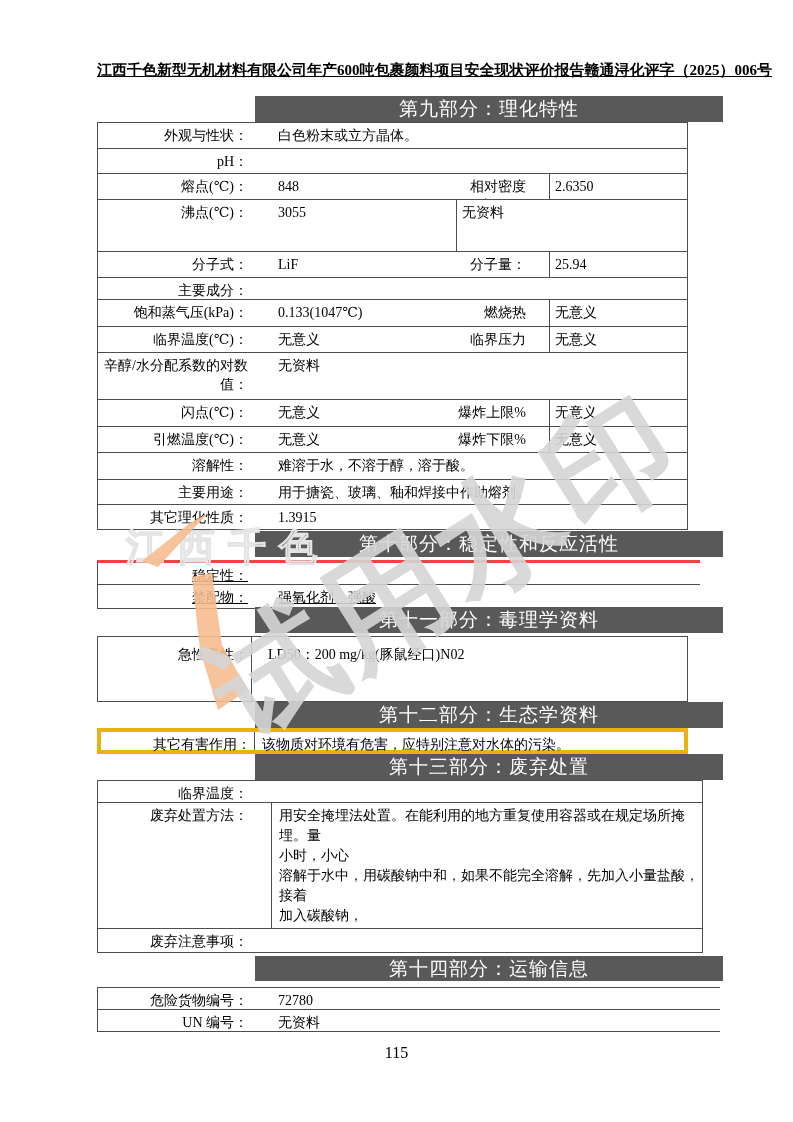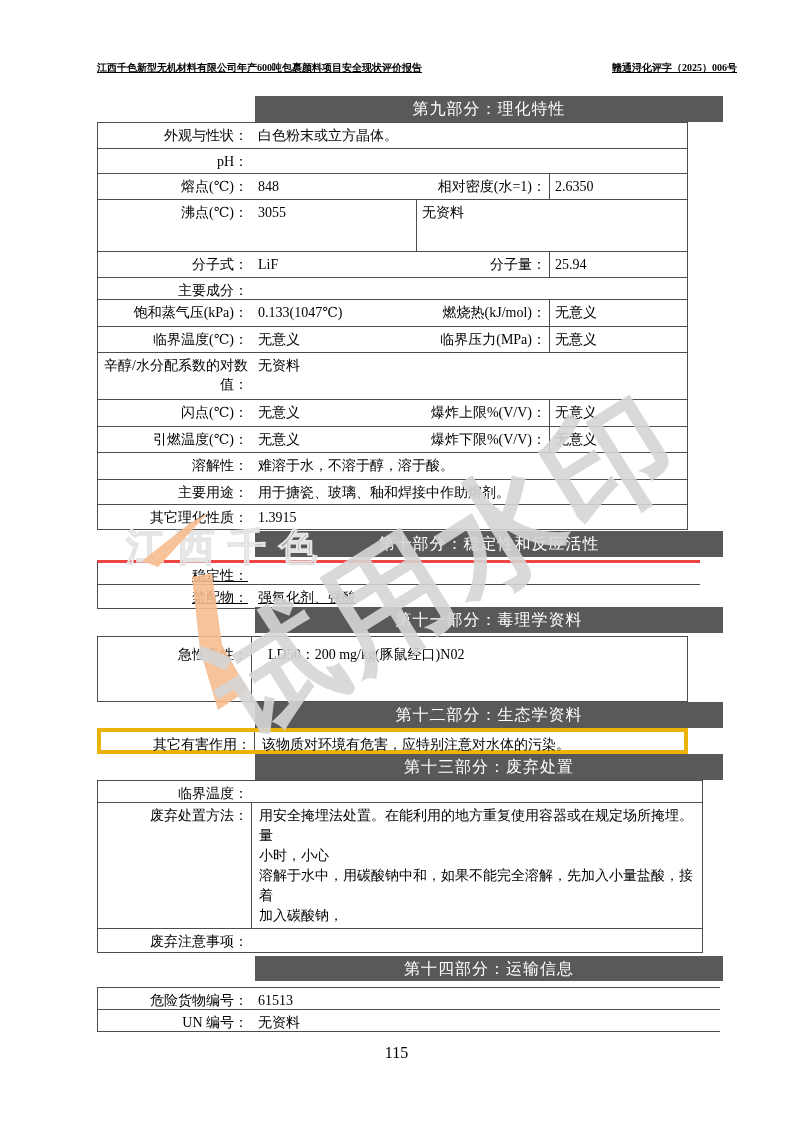--- a/index.html
+++ b/index.html
@@ -1,29 +1,29 @@
 <!DOCTYPE html>
 <html><head>
 <meta charset="utf-8">
 <style>
   html,body{margin:0;padding:0;background:#ffffff;}
   .page{position:relative;width:793px;height:1122px;background:#ffffff;overflow:hidden;
         font-family:"Liberation Serif","DejaVu Serif",serif;color:#000;}
   
   .hdr{position:absolute;top:61px;left:97px;width:640px;display:flex;
-       justify-content:space-between;font-size:10px;font-weight:bold;white-space:nowrap;}
+       justify-content:space-between;font-size:15px;font-weight:bold;white-space:nowrap;}
   .hdr span{text-decoration:underline;}
   
   .bar{position:absolute;left:255px;width:468px;height:26px;background:#595959;color:#fff;
-       font-size:16px;text-align:center;line-height:26px;letter-spacing:1px;}
+       font-size:19px;text-align:center;line-height:26px;letter-spacing:1px;}
   .b9{top:96px}.b10{top:531px}.b11{top:607px}.b12{top:702px}.b13{top:754px}
   .b14{top:956px;height:25px;line-height:25px}
   
   .tbl{position:absolute;left:97px;font-size:14px;line-height:19px;box-sizing:border-box;}
-  .row{display:flex;border-bottom:1px solid #4d4d4d;box-sizing:border-box;overflow:hidden;}
+  .row{display:flex;border-bottom:1px solid #4d4d4d;box-sizing:border-box;overflow:hidden;gap:20px;}
   .c-lbl{width:153px;text-align:right;padding:3px 3px 0 2px;box-sizing:border-box;}
   .c-val{flex:1;padding:3px 0 0 7px;box-sizing:border-box;}
   .c-val.fixed{flex:0 0 165px;}
   .c-lbl2{flex:1;text-align:right;padding:3px 3px 0 0;box-sizing:border-box;}
   .c-val2{flex:0 0 138px;border-left:1px solid #4d4d4d;padding:3px 0 0 5px;box-sizing:border-box;}
   .tblA{top:122px;width:591px;border:1px solid #4d4d4d;border-bottom:none;}
   .tblB{top:560px;width:603px;border-top:3px solid #ef4444;border-left:1px solid #4d4d4d;text-decoration:underline;}
   .tox{top:636px;width:591px;height:66px;border:1px solid #4d4d4d;display:flex;}
   .tox .c-lbl{padding-top:8px;}
   .tox-val{flex:1;border-left:1px solid #4d4d4d;padding:8px 0 0 16px;box-sizing:border-box;}
@@ -179,21 +179,21 @@
       <div class="c-lbl">废弃注意事项：</div>
       <div class="c-val"></div>
     </div>
   </div>
 
   <div class="bar b14">第十四部分：运输信息</div>
 
   <div class="tbl tblT">
     <div class="row" style="height:22px">
       <div class="c-lbl">危险货物编号：</div>
-      <div class="c-val">61513</div>
+      <div class="c-val">72780</div>
     </div>
     <div class="row" style="height:22px">
       <div class="c-lbl">UN 编号：</div>
       <div class="c-val">无资料</div>
     </div>
   </div>
 
   <div class="wm-logo-outline">江西千色</div>
   <svg class="wm-orange" width="140" height="215" viewBox="0 0 140 215">
     <path d="M60,18 L78,8 L28,62 L12,56 Z" fill="#f6bd90" fill-opacity="0.9"></path>

